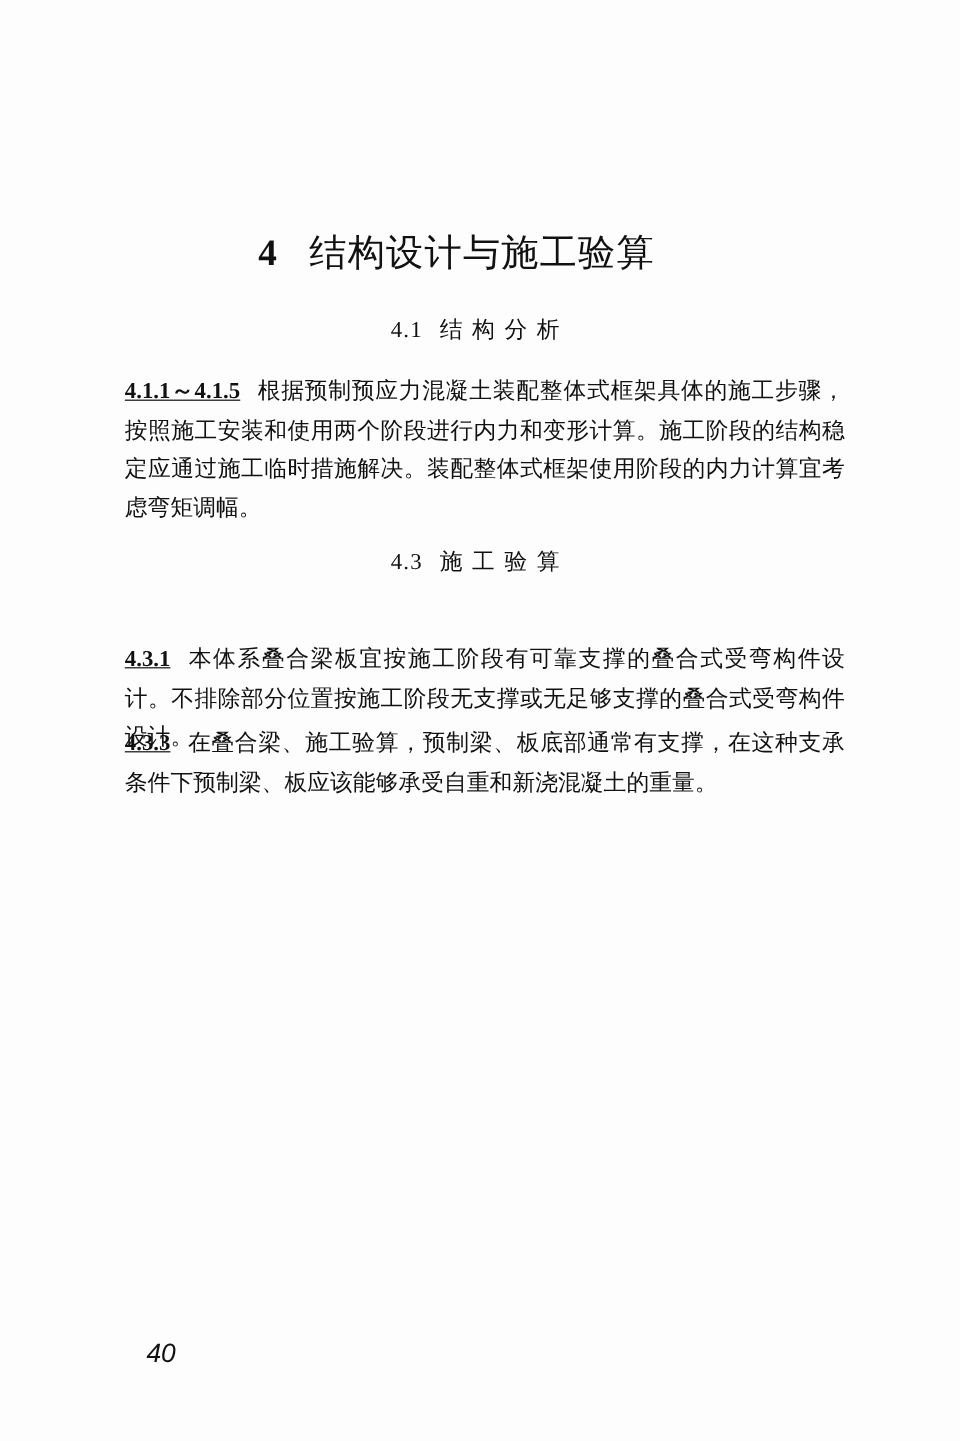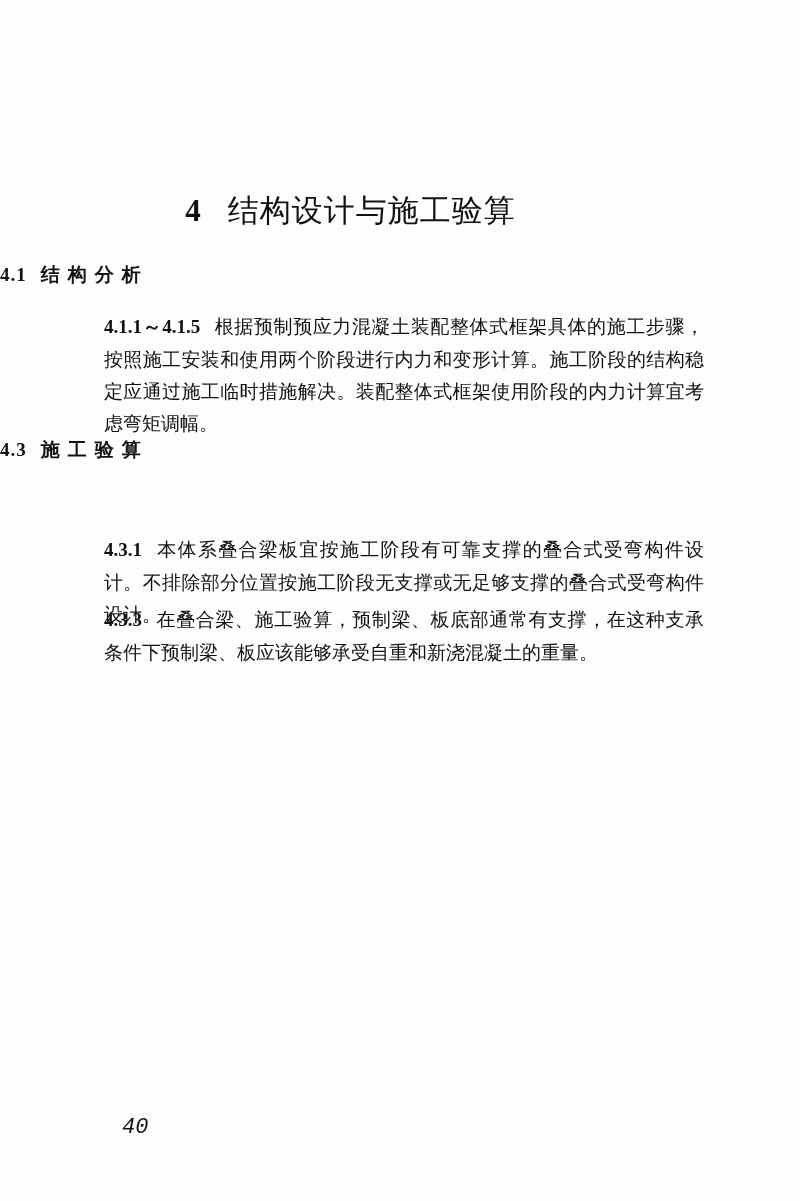--- a/index.html
+++ b/index.html
@@ -2,54 +2,54 @@
 <html><head>
   <meta charset="utf-8">
   <style>
     html, body { margin: 0; padding: 0; }
     body {
       width: 800px; height: 1201px; background: #fdfdfd; position: relative; overflow: hidden;
       font-family: "DejaVu Serif", "Liberation Serif", serif; color: #111;
     }
     .chapter-title {
       position: absolute; top: 190px; left: 0; width: 701px; text-align: center;
-      font-size: 31px; letter-spacing: 1px;
+      font-size: 31px; letter-spacing: 1px; padding-left: 30px;
     }
     .chapter-title .num { font-weight: bold; margin-right: 26px; font-family: "Liberation Serif", serif; }
     .section-title {
-      position: absolute; left: 0; width: 800px; 
-      font-size: 19px; font-weight: bold; letter-spacing: 8px;
+      position: absolute; left: 0; width: 800px; text-align: center;
+      font-size: 19px; font-weight: normal; letter-spacing: 8px;
     }
     .section-title .num { font-family: "Liberation Serif", serif; letter-spacing: 1px; margin-right: 14px; }
     .para {
       position: absolute; left: 104px; width: 600px;
       font-size: 19px; line-height: 32px; text-align: justify;
     }
-    .para .clause { font-weight: bold; font-family: "Liberation Serif", serif; margin-right: 14px; }
+    .para .clause { font-weight: bold; font-family: "Liberation Serif", serif; margin-right: 14px; text-decoration: underline; }
     .page-num {
       position: absolute; left: 122px; top: 1115px; font-size: 22px; font-style: italic;
-      font-family: Liberation Mono, monospace;
+      font-family: Liberation Sans, sans-serif;
     }
   </style>
 </head>
 <body>
 
 <div class="chapter-title">
   <span class="num">4</span><span>结构设计与施工验算</span>
 </div>
 
 <div class="section-title" style="top:262px;">
   <span class="num">4.1</span><span>结构分析</span>
 </div>
 
 <div class="para" style="top:310px;">
   <span class="clause">4.1.1～4.1.5</span><span>根据预制预应力混凝土装配整体式框架具体的施工步骤，按照施工安装和使用两个阶段进行内力和变形计算。施工阶段的结构稳定应通过施工临时措施解决。装配整体式框架使用阶段的内力计算宜考虑弯矩调幅。</span>
 </div>
 
-<div class="section-title" style="top:437px;">
+<div class="section-title" style="top:455px;">
   <span class="num">4.3</span><span>施工验算</span>
 </div>
 
 <div class="para" style="top:533px;">
   <span class="clause">4.3.1</span><span>本体系叠合梁板宜按施工阶段有可靠支撑的叠合式受弯构件设计。不排除部分位置按施工阶段无支撑或无足够支撑的叠合式受弯构件设计。</span>
 </div>
 
 <div class="para" style="top:603px;">
   <span class="clause">4.3.3</span><span>在叠合梁、施工验算，预制梁、板底部通常有支撑，在这种支承条件下预制梁、板应该能够承受自重和新浇混凝土的重量。</span>
 </div>

